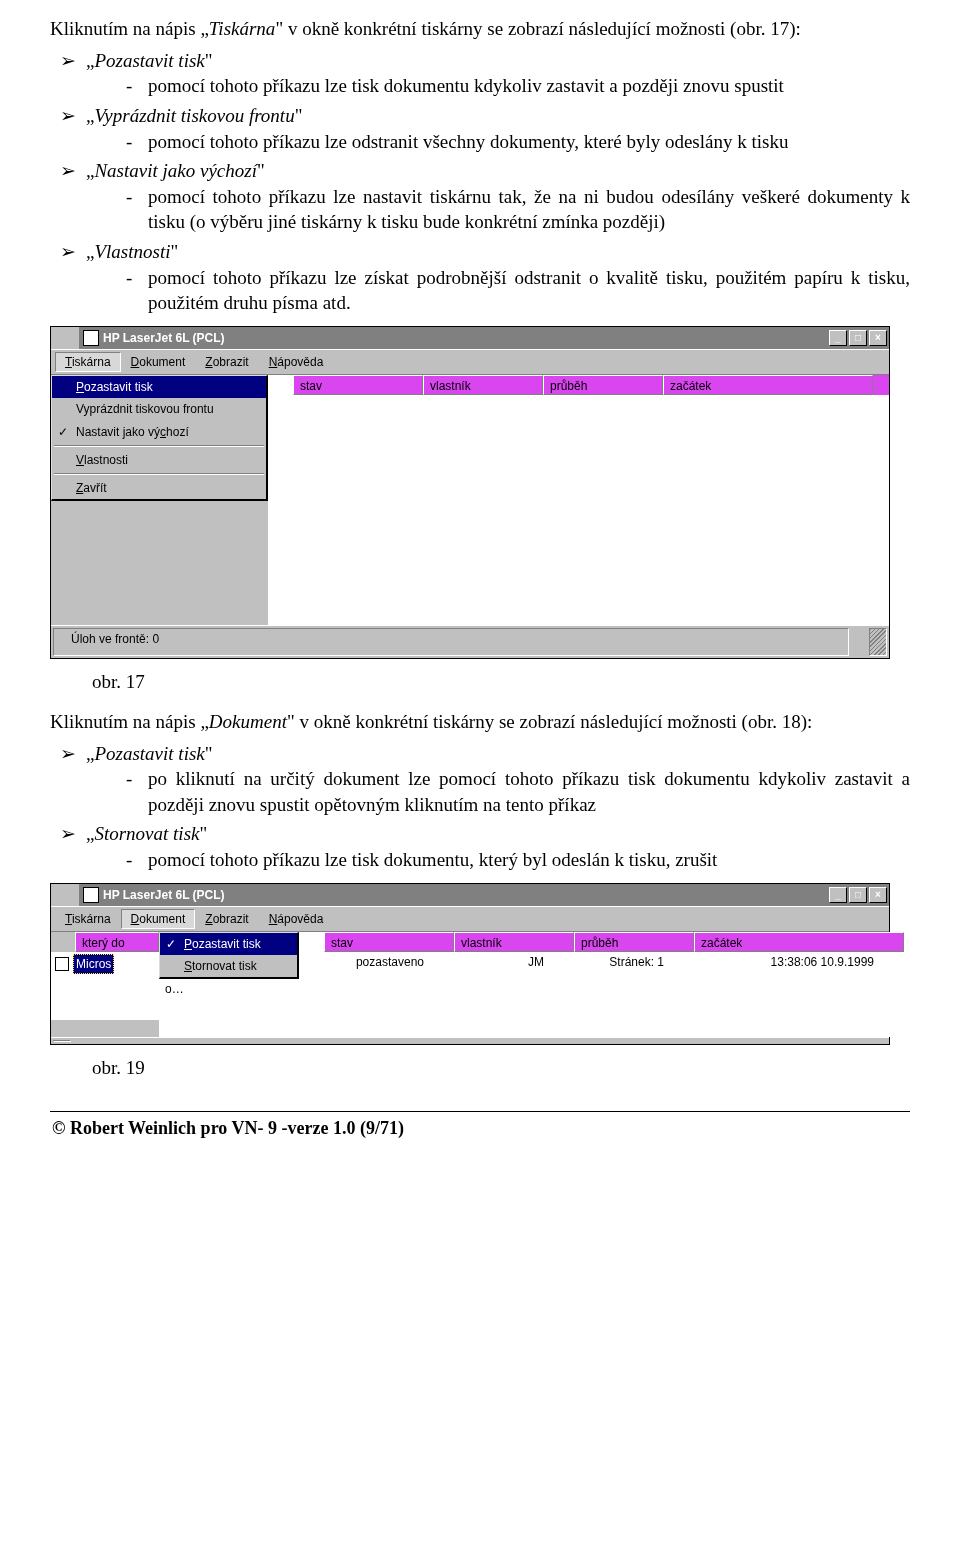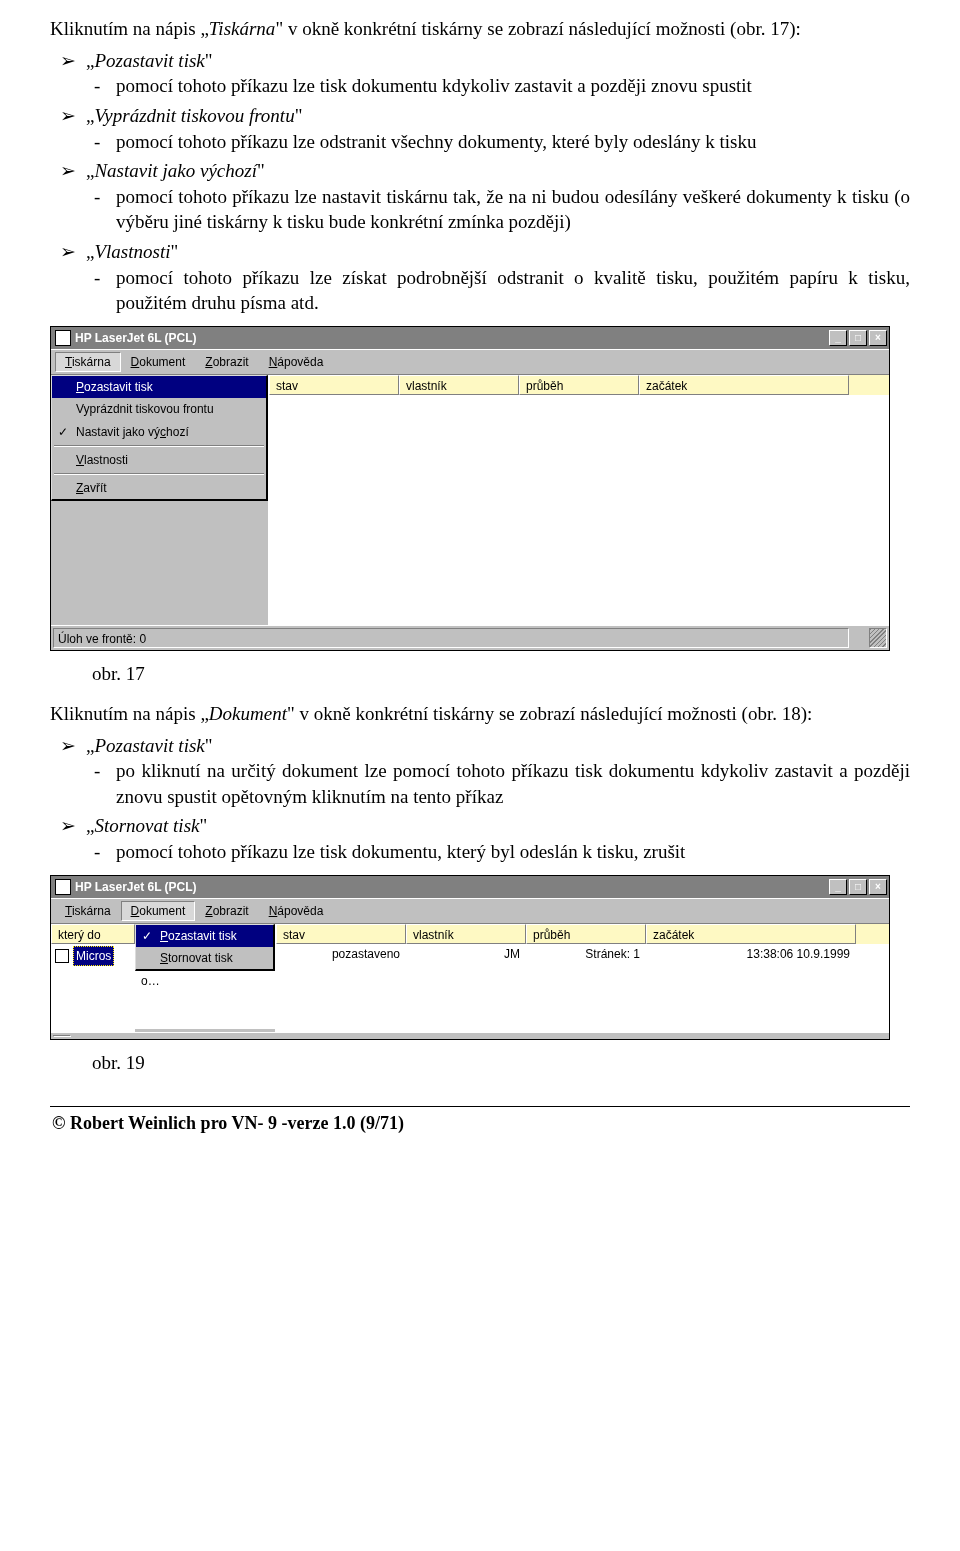--- a/index.html
+++ b/index.html
@@ -31,20 +31,21 @@
       margin-left: -26px;
     }
     ul.level2 {
       list-style: none;
       margin: 0;
       padding: 0 0 0 30px;
     }
     ul.level2 > li {
       position: relative;
       text-align: justify;
+      margin-left: 32px;
     }
     ul.level2 > li::before {
       content: "-";
       position: absolute;
       left: -22px;
     }
     .caption { margin: 10px 0 14px 42px; font-size: 19px; }
 
     
     .win98 {
@@ -56,20 +57,21 @@
       color: #000;
       width: 840px;
     }
     .titlebar {
       display: flex;
       align-items: center;
       background: #808080;
       color: #fff;
       height: 22px;
       padding: 0 2px 0 4px;
+      margin-left: 28px;
     }
     .titlebar .ticon {
       width: 16px; height: 16px; margin-right: 4px;
       background: #fff;
       border: 1px solid #000;
     }
     .titlebar .title { font-weight: bold; flex: 1; }
     .titlebar .wbtn {
       width: 18px; height: 16px;
       background: #c0c0c0;
@@ -145,21 +147,22 @@
     .dropdown .sep {
       border-top: 1px solid #808080;
       border-bottom: 1px solid #fff;
       margin: 2px 2px;
     }
     .dropdown .di .ul { text-decoration: underline; }
 
     
     .colheaders {
       display: flex;
-      background: #fef9c3;
+      background: #d946ef;
+      margin-left: 24px;
     }
     .colheaders .ch {
       border-top: 1px solid #fff;
       border-left: 1px solid #fff;
       border-right: 1px solid #808080;
       border-bottom: 1px solid #808080;
       padding: 2px 6px;
       height: 20px;
     }
     .whitearea {
@@ -193,22 +196,22 @@
       display: flex;
       border-top: 1px solid #fff;
       background: #c0c0c0;
       padding: 2px;
     }
     .statusbar .panel {
       border-top: 1px solid #808080;
       border-left: 1px solid #808080;
       border-right: 1px solid #fff;
       border-bottom: 1px solid #fff;
-      padding: 2px 4px;
-      height: 20px;
+      padding: 2px 17px;
+      height: 28px;
       flex: 1;
       margin-right: 20px;
     }
     .statusbar .grip {
       width: 18px;
       border-top: 1px solid #808080;
       border-left: 1px solid #808080;
       border-right: 1px solid #fff;
       border-bottom: 1px solid #fff;
       background: repeating-linear-gradient(135deg, #808080 0 1px, #c0c0c0 1px 3px);
@@ -320,21 +323,21 @@
         <div class="mitem"><span class="u ul">T</span>iskárna</div>
         <div class="mitem open"><span class="u ul">D</span>okument</div>
         <div class="mitem"><span class="u ul">Z</span>obrazit</div>
         <div class="mitem"><span class="u ul">N</span>ápověda</div>
       </div>
     <div class="workspace" style="position:relative;">
       <div style="flex:0 0 84px;background:#c0c0c0;">
         <div class="colheaders">
           <div class="ch" style="width:84px">který do</div>
         </div>
-        <div style="background:#fff;height:88px;">
+        <div style="background:#fff;height:68px;">
           <div class="datarow">
             <span class="docicon"></span>
             <span class="sel">Micros</span>
           </div>
         </div>
       </div>
       <div style="flex:0 0 140px;">
         <div class="dropdown" id="w2drop">
             <div class="di sel check"><span class="u ul">P</span>ozastavit tisk</div>
             <div class="di"><span class="u ul">S</span>tornovat tisk</div>

